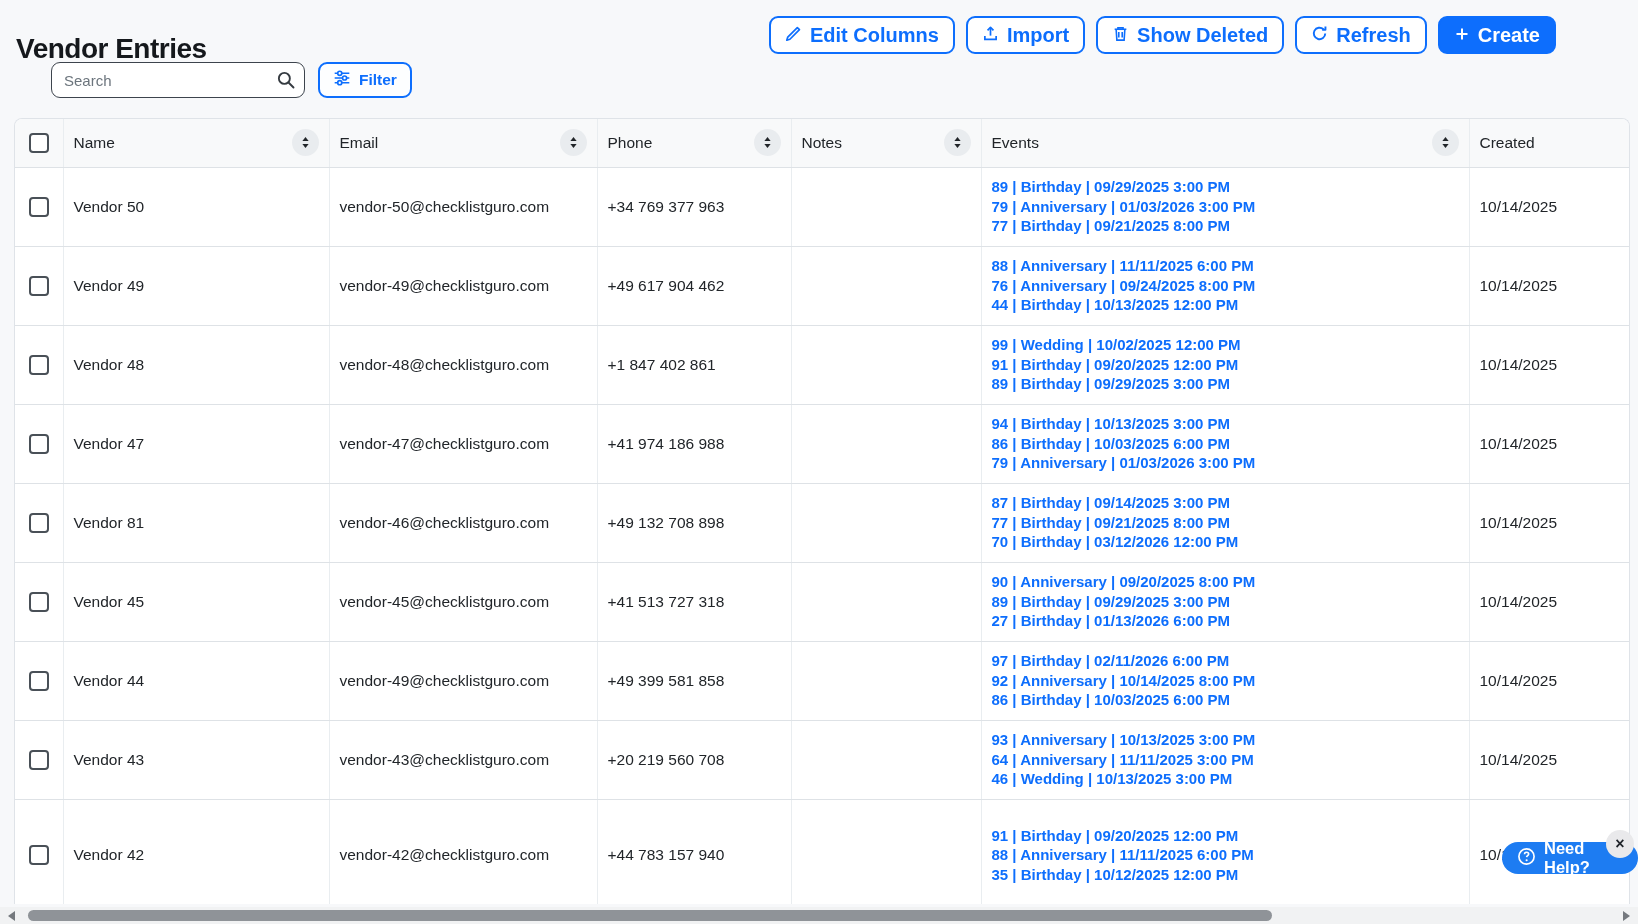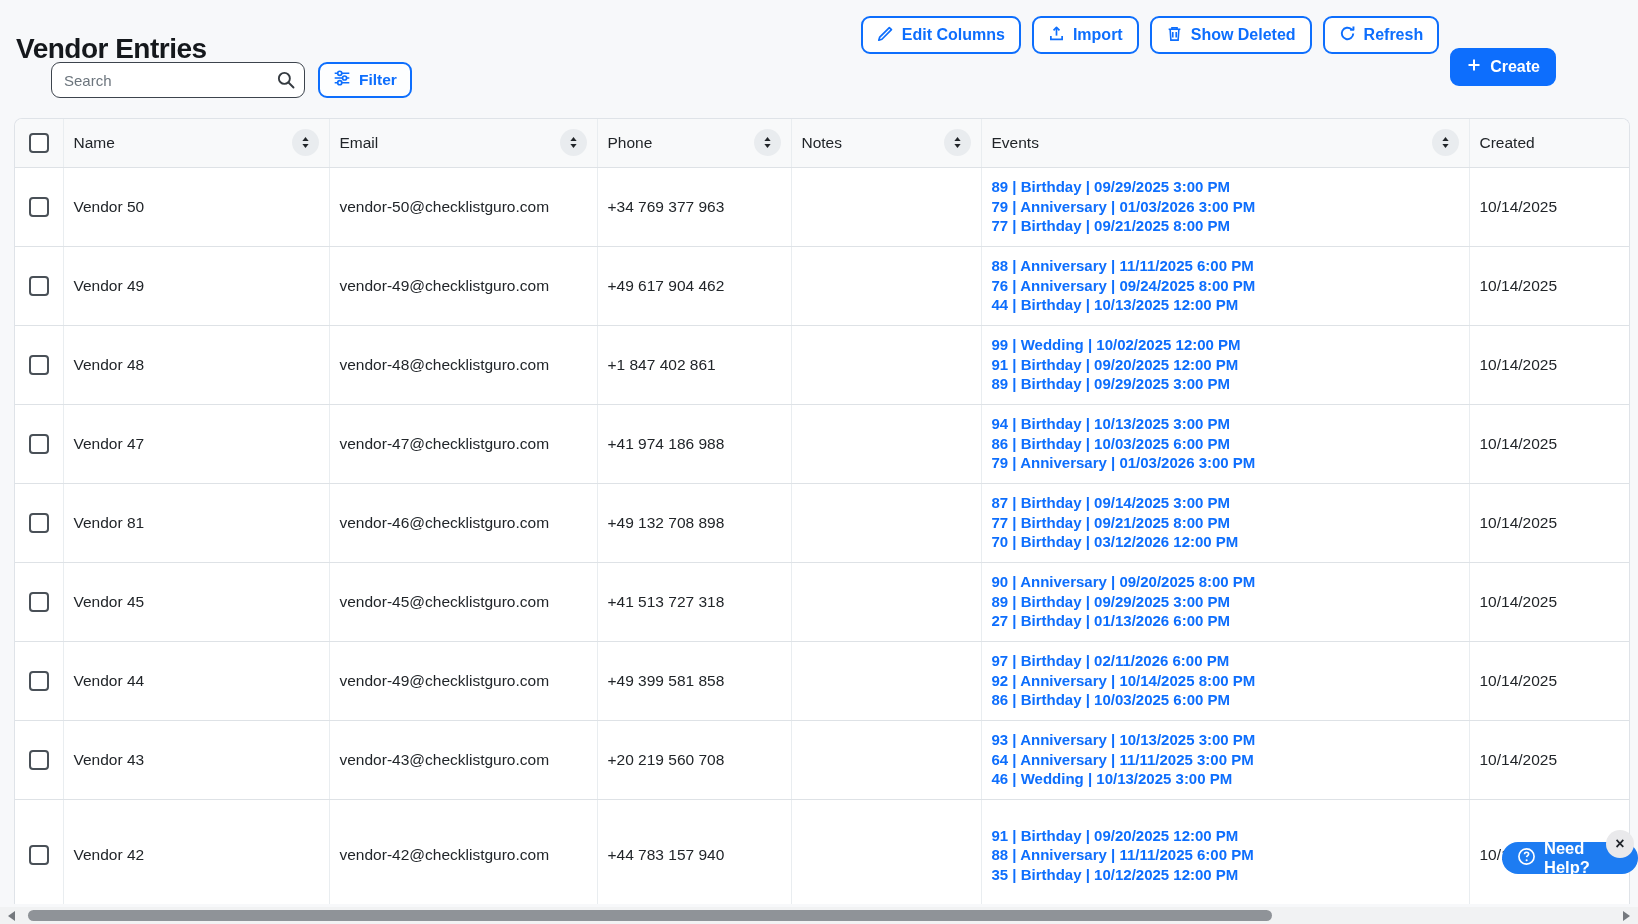--- a/index.html
+++ b/index.html
@@ -11,24 +11,24 @@
   }
   .page-title {
     position:absolute; left:16px; top:14px;
     font-size:28px; font-weight:bold; color:#15181c; letter-spacing:-0.5px;
   }
   
   .actions { position:absolute; top:16px; right:82px; display:flex; gap:11px; }
   .btn {
     display:inline-flex; align-items:center; gap:8px; height:38px; padding:0 14px;
     border:2px solid #0d6efd; border-radius:9px; background:#ffffff;
-    color:#0d6efd; font-weight:bold; font-size:16px; cursor:pointer;
+    color:#0d6efd; font-weight:bold; font-size:20px; cursor:pointer;
     font-family:inherit; white-space:nowrap;
   }
-  .btn.primary { background:#0d6efd; color:#ffffff;margin-top:32px; }
+  .btn.primary { background:#0d6efd; color:#ffffff; }
   .btn svg { flex:0 0 auto; }
   
   .search-wrap { position:absolute; left:14px; top:62px; width:291px; height:36px;padding-left:37px; }
   .search-wrap input {
     width:100%; height:100%; border:1.5px solid #3d444d; border-radius:9px;
     padding:0 36px 0 12px; font-size:15px; font-family:inherit; color:#212529; background:#fff;
     outline:none;
   }
   .search-wrap input::placeholder { color:#6c757d; }
   .search-icon { position:absolute; right:9px; top:8px; color:#343a40; }

